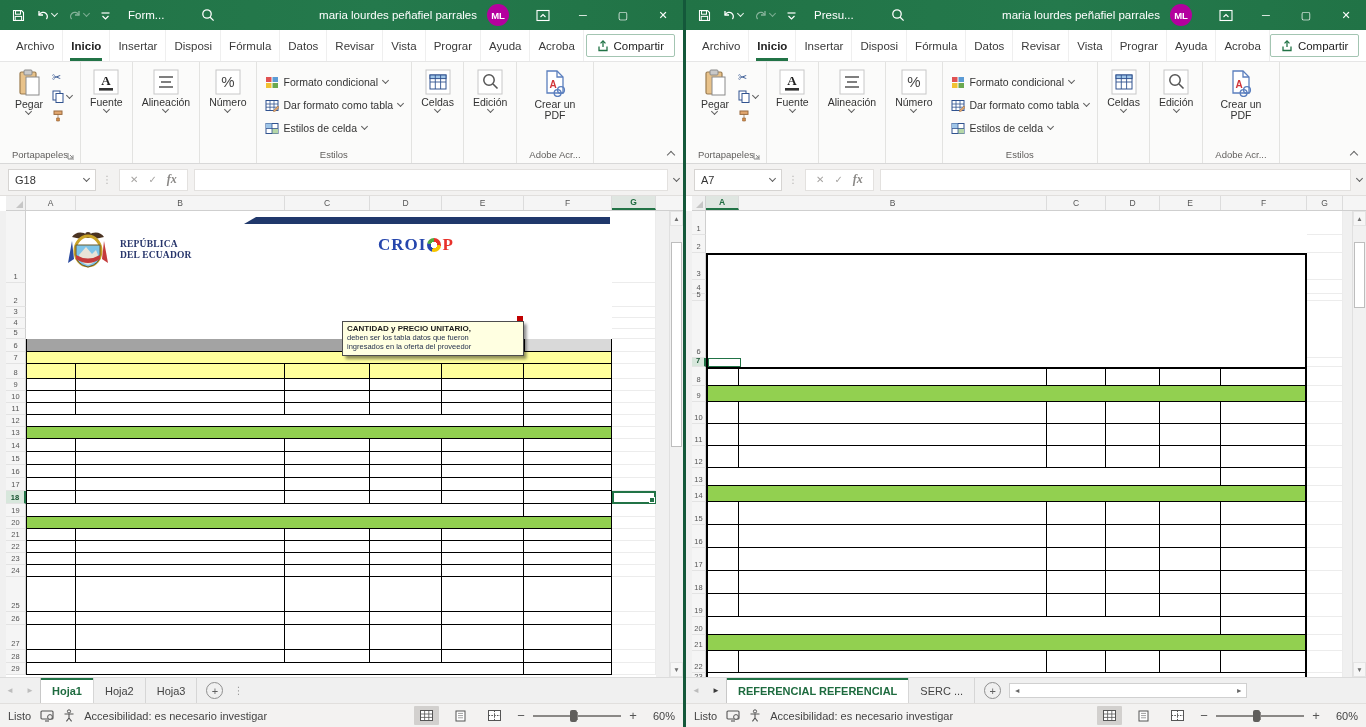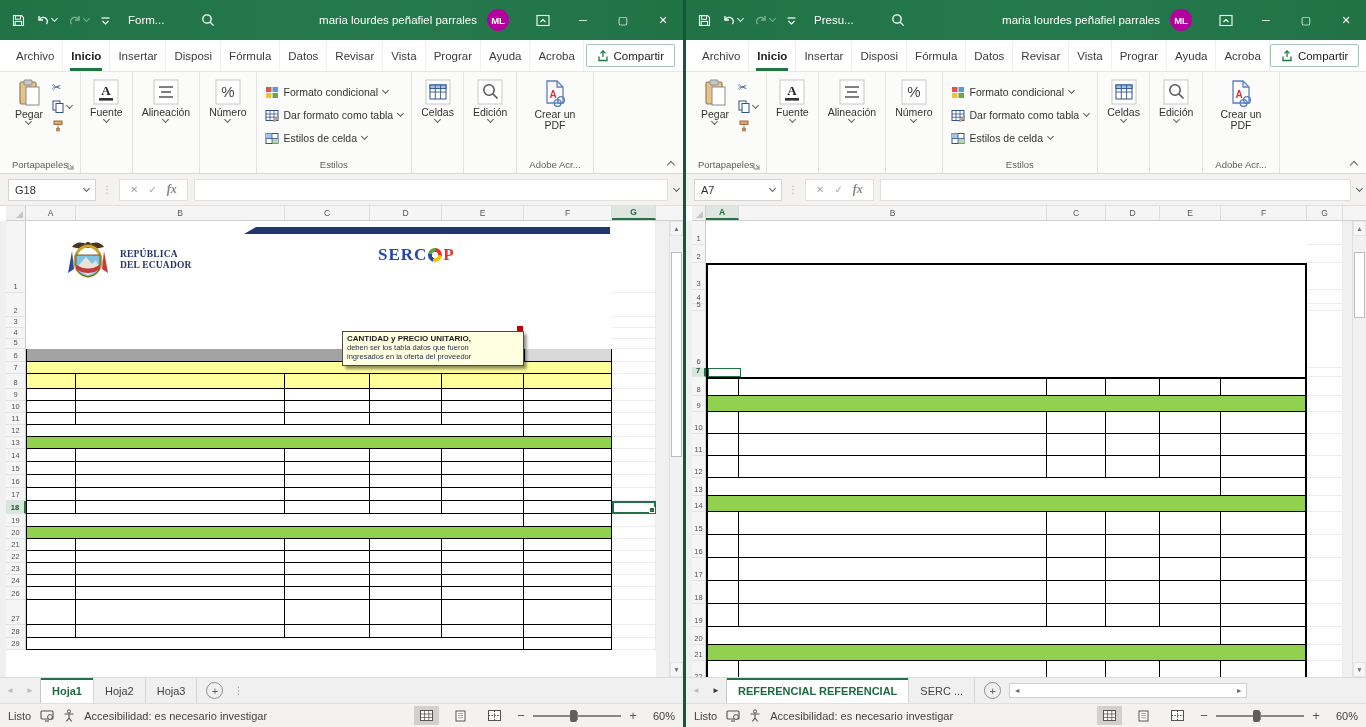--- a/index.html
+++ b/index.html
@@ -3,21 +3,21 @@
 <meta charset="utf-8">
 <style>
 :root{--grn:#217346;--grnD:#14583a;--bar:#2a7d52;}
 *{margin:0;padding:0;box-sizing:border-box;}
 html,body{width:1366px;height:727px;overflow:hidden;background:#0b3b24;}
 body{font-family:"Liberation Sans",sans-serif;}
 #app{display:flex;width:1366px;height:727px;}
 .win{width:683px;height:727px;background:#fff;display:flex;flex-direction:column;position:relative;overflow:hidden;}
 .win:last-child{border-left:3px solid var(--grnD);}
 
-.titlebar{height:40px;background:linear-gradient(90deg,#217346,#24794c 55%,#217346);display:flex;align-items:center;color:#fff;flex:none;}
+.titlebar{height:30px;background:linear-gradient(90deg,#217346,#24794c 55%,#217346);display:flex;align-items:center;color:#fff;flex:none;}
 .qat{display:flex;align-items:center;gap:11px;padding-left:12px;}
 .tbtn{display:flex;align-items:center;gap:2px;cursor:pointer;}
 .tbtn.dim{opacity:.45;}
 .fname{font-size:11.5px;color:#fff;white-space:nowrap;margin-left:6px;}
 .srch{margin-left:26px;}
 .tbright{margin-left:auto;display:flex;align-items:center;gap:0;}
 .uname{font-size:11.5px;white-space:nowrap;margin-right:10px;}
 .avatar{width:22px;height:22px;border-radius:50%;background:#b4009e;color:#fff;font-size:9.5px;font-weight:bold;display:flex;align-items:center;justify-content:center;margin-right:14px;}
 .wbtn{width:40px;height:30px;display:flex;align-items:center;justify-content:center;font-size:11px;cursor:pointer;}
 .chev{display:inline-block;width:5px;height:5px;border-right:1.3px solid #5f5f5f;border-bottom:1.3px solid #5f5f5f;transform:rotate(45deg);margin-top:-3px;}
@@ -444,21 +444,21 @@
                     <path d="M14 36 q12 8 24 0 l0 -4 q-12 7 -24 0z" fill="#c43b3b"></path>
                     <path d="M10 18 L6 40 L12 36 Z" fill="#2b4a9e"></path>
                     <path d="M42 18 L46 40 L40 36 Z" fill="#c43b3b"></path>
                   </svg>
                 </div>
                 <div class="brand">
                   <div class="b1">REPÚBLICA</div>
                   <div class="b2">DEL ECUADOR</div>
                 </div>
                 <div class="sercop">
-                  <span class="scb">SERC</span>
+                  <span class="scb">CROI</span>
                   <span class="sco"></span>
                   <span class="scp">P</span>
                 </div>
               </div>
               <span class="gcell" style="width: 44px;"></span>
             </div>
             <div class="grow" style="height: 24px;">
               <span class="rh">2</span>
               <div class="mc plain doctitle" style="width: 586px;"></div>
               <span class="gcell" style="width: 44px;"></span>
@@ -629,20 +629,30 @@
               <div class="mc bk ic ctr" style="width: 85px;"></div>
               <div class="mc bk ic num" style="width: 72px;"></div>
               <div class="mc bk ic num" style="width: 82px;"></div>
               <div class="mc bk ic num" style="width: 88px;"></div>
               <span class="gcell" style="width: 44px;"></span>
             </div>
             <div class="grow" style="height: 12px;">
               <span class="rh">24</span>
               <div class="mc bk ic ctr a" style="width: 50px;"></div>
               <div class="mc bk ic desc" style="width: 209px;"></div>
+              <div class="mc bk ic ctr" style="width: 85px;"></div>
+              <div class="mc bk ic num" style="width: 72px;"></div>
+              <div class="mc bk ic num" style="width: 82px;"></div>
+              <div class="mc bk ic num" style="width: 88px;"></div>
+              <span class="gcell" style="width: 44px;"></span>
+            </div>
+            <div class="grow" style="height: 35px;">
+              <span class="rh">25</span>
+              <div class="mc bk ic ctr a" style="width: 50px;"></div>
+              <div class="mc bk ic desc wrap" style="width: 209px;"></div>
               <div class="mc bk ic ctr" style="width: 85px;"></div>
               <div class="mc bk ic num" style="width: 72px;"></div>
               <div class="mc bk ic num" style="width: 82px;"></div>
               <div class="mc bk ic num" style="width: 88px;"></div>
               <span class="gcell" style="width: 44px;"></span>
             </div>
             <div class="grow" style="height: 13px;">
               <span class="rh">26</span>
               <div class="mc bk ic ctr a" style="width: 50px;"></div>
               <div class="mc bk ic desc" style="width: 209px;"></div>

